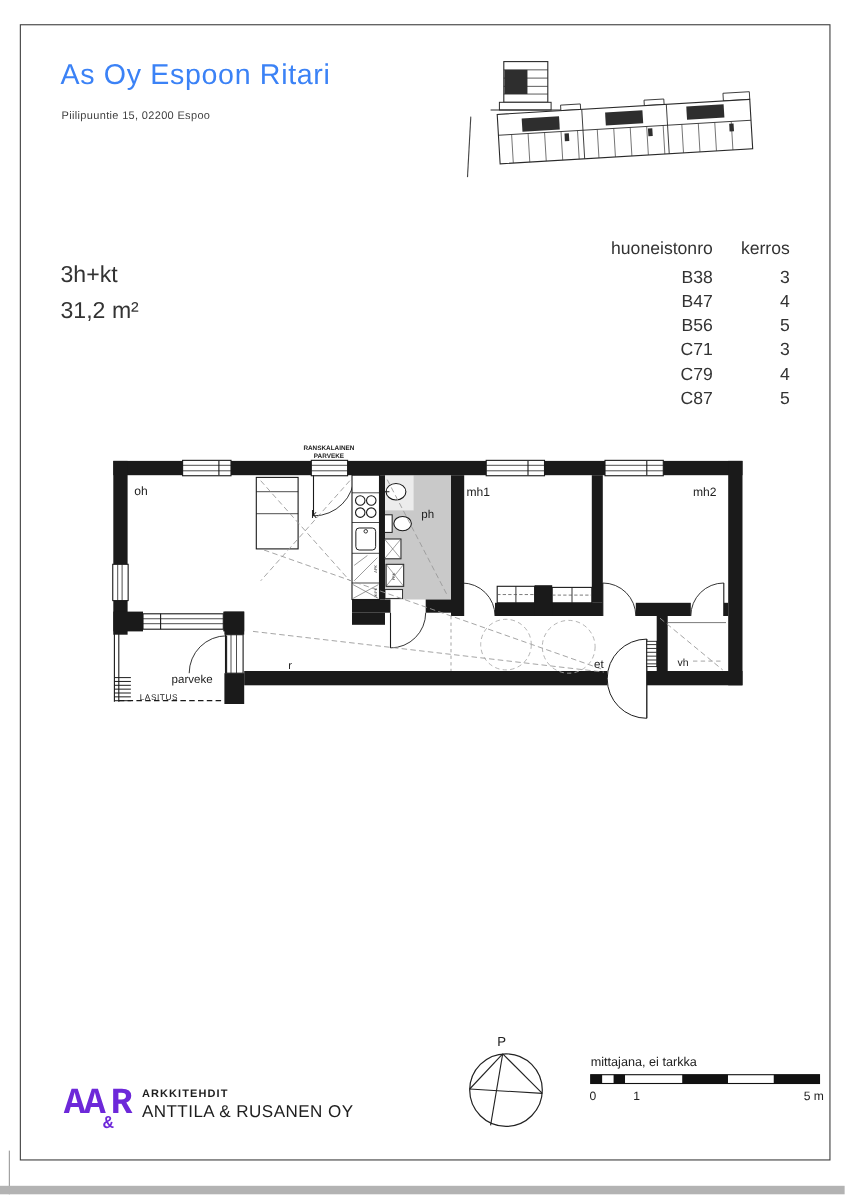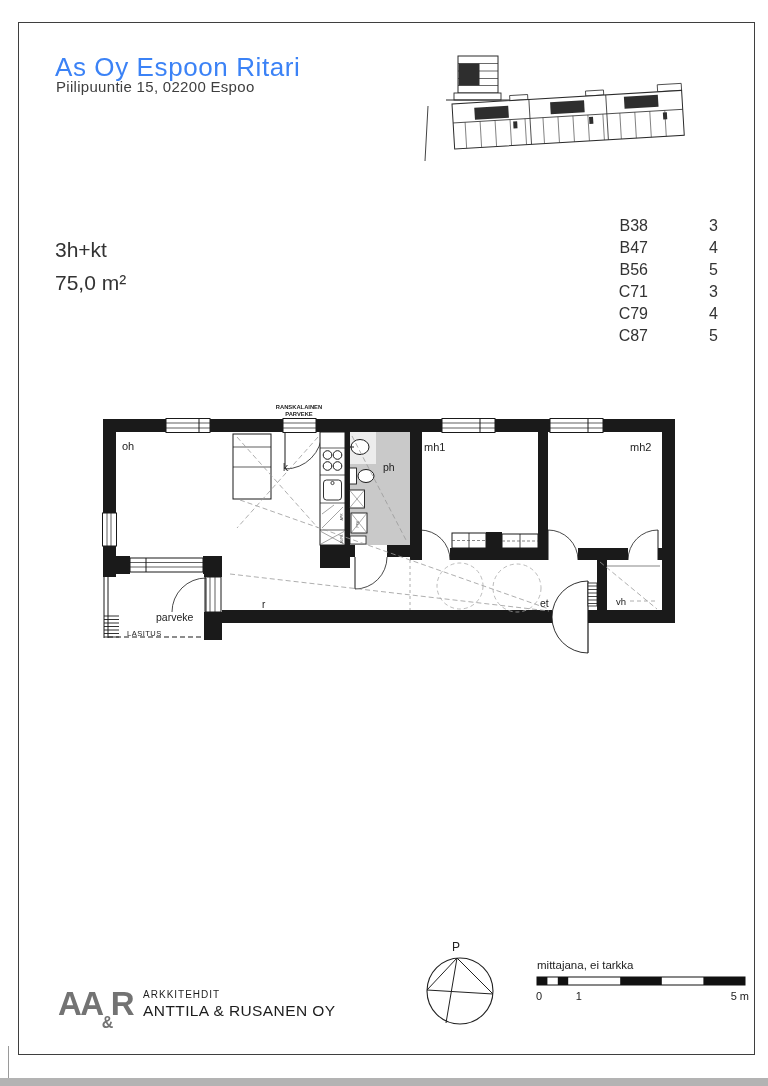--- a/index.html
+++ b/index.html
@@ -6,52 +6,56 @@
   body{
     width:768px;height:1086px;position:relative;background:#ffffff;
     font-family:"Liberation Sans", sans-serif;color:#222;overflow:hidden;
   }
   .abs{position:absolute;}
   .frame{
     left:18px;top:22px;width:735px;height:1031px;
     border:1.5px solid #3f3f3f;
   }
   .title{left:55px;top:52px;font-size:26px;color:#3b82f6;letter-spacing:.6px;font-weight:400;}
-  .address{left:56px;top:78px;font-size:15px;color:#3e3e3e;letter-spacing:.3px;}
+  .address{left:56px;top:100px;font-size:10px;color:#3e3e3e;letter-spacing:.3px;}
   .apt{left:55px;top:238px;font-size:21px;color:#333;}
   .apt .row2{margin-top:9px;}
   .units{left:500px;top:215px;width:218px;font-size:16px;color:#333;}
   .units .trow{display:flex;height:22px;line-height:22px;}
   .units .c1{width:148px;text-align:right;}
   .units .c2{width:70px;text-align:right;}
   .units .thead{height:24px;line-height:24px;margin-bottom:3px;}
   .logo{left:58px;top:986px;display:flex;align-items:flex-start;}
-  .logo .mark{font-weight:700;font-size:33px;letter-spacing:-1.5px;color:#737373;line-height:36px;transform:scaleY(1.02);}
+  .logo .mark{font-weight:700;font-size:33px;letter-spacing:-1.5px;color:#6d28d9;line-height:36px;transform:scaleY(1.02);font-family:Liberation Mono, monospace;}
   .logo .amp{font-size:16px;font-weight:700;position:relative;top:13px;margin:0 -1px;}
   .logo .ltext{margin-left:10px;color:#1d1d1d;}
-  .logo .l1{font-size:10px;font-weight:400;letter-spacing:1px;margin-top:3px;}
+  .logo .l1{font-size:10px;font-weight:700;letter-spacing:1px;margin-top:3px;}
   .logo .l2{font-size:15.5px;font-weight:400;letter-spacing:.4px;margin-top:2px;}
   .scanband{left:0;top:1078px;width:768px;height:8px;background:#b3b3b3;}
   .scantick{left:8px;top:1046px;width:1px;height:40px;background:#9a9a9a;}
   svg text{font-family:"Liberation Sans", sans-serif;}
 </style>
 </head>
 <body>
 
 <div class="abs frame"></div>
 
 <div class="abs title">As Oy Espoon Ritari</div>
 <div class="abs address">Piilipuuntie 15, 02200 Espoo</div>
 
 <div class="abs apt">
   <div>3h+kt</div>
-  <div class="row2">75,0 m²</div>
+  <div class="row2">31,2 m²</div>
 </div>
 
 <div class="abs units">
+  <div class="trow thead">
+    <div class="c1">huoneistonro</div>
+    <div class="c2">kerros</div>
+  </div>
   <div class="trow">
     <div class="c1">B38</div>
     <div class="c2">3</div>
   </div>
   <div class="trow">
     <div class="c1">B47</div>
     <div class="c2">4</div>
   </div>
   <div class="trow">
     <div class="c1">B56</div>

